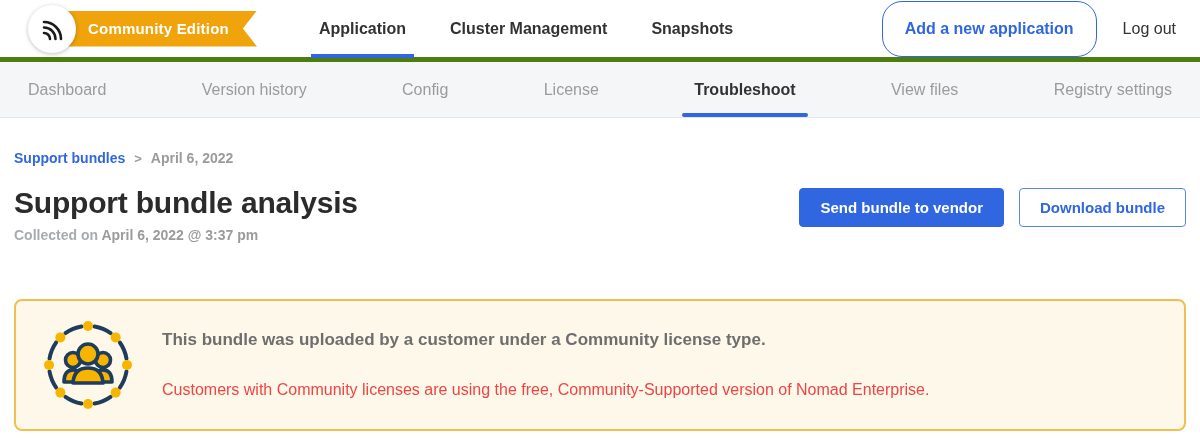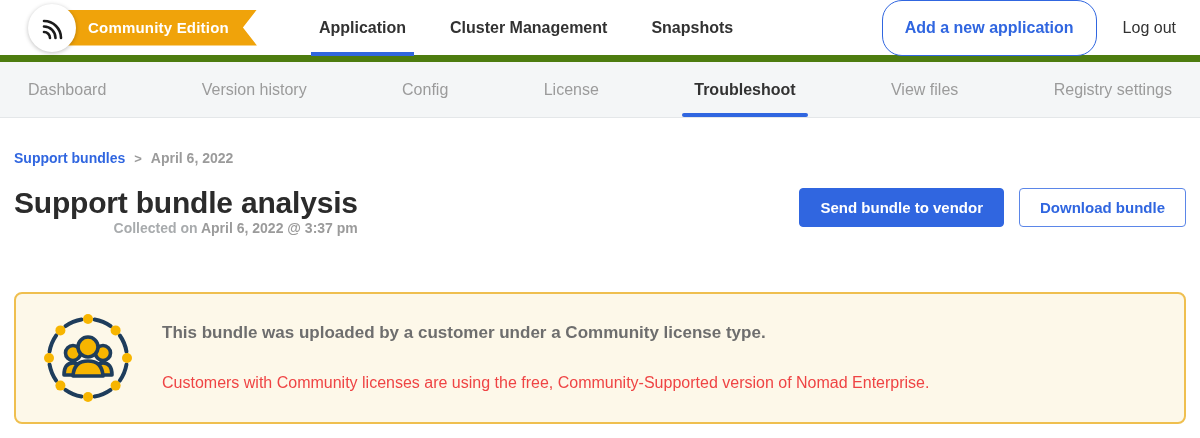--- a/index.html
+++ b/index.html
@@ -1,21 +1,21 @@
 <!DOCTYPE html>
 <html><head>
 <meta charset="utf-8">
 <style>
   * { margin:0; padding:0; box-sizing:border-box; }
   html,body { width:1200px; height:438px; background:#fff;
     font-family:"Liberation Sans","DejaVu Sans",sans-serif; color:#323232; overflow:hidden; }
 
   
   .header { height:62px; display:flex; align-items:center; background:#fff;
-    border-bottom:7px solid #4d7c0f; position:relative; }
+    border-bottom:5px solid #4d7c0f; position:relative; }
   .logo-wrap { display:flex; align-items:center; margin-left:28px; position:relative; }
   .logo-circle { width:48px; height:48px; border-radius:50%; background:#fff; z-index:2;
     display:flex; align-items:center; justify-content:center;
     box-shadow:0 1px 4px rgba(0,0,0,.25); }
   .badge { margin-left:-22px; background:#F0A30A; color:#fff; font-weight:700;
     font-size:15px; height:36px; line-height:36px; padding:0 28px 0 34px; letter-spacing:.2px;
     clip-path:polygon(0 0,100% 0,calc(100% - 14px) 50%,100% 100%,0 100%); }
   .top-nav { display:flex; align-items:stretch; height:100%; margin-left:40px; }
   .top-nav-item { display:flex; align-items:center; padding:0 22px; font-size:16px;
     font-weight:600; color:#323232; cursor:pointer; position:relative; }
@@ -41,21 +41,21 @@
   .main { padding:0 14px; }
   .breadcrumb { margin-top:32px; font-size:14px; font-weight:700; display:flex;
     align-items:center; gap:9px; }
   .crumb-link { color:#3066E0; text-decoration:none; cursor:pointer; }
   .crumb-sep { color:#9B9B9B; font-size:13px; }
   .crumb-current { color:#9B9B9B; }
 
   .title-row { display:flex; justify-content:space-between; align-items:flex-start;
     margin-top:20px; }
   .page-title { font-size:30px; font-weight:700; color:#2b2b2b; letter-spacing:-.2px; }
-  .subtitle { font-size:14px; font-weight:700; color:#A8ABAD;text-align:right; }
+  .subtitle { margin-top:7px; font-size:14px; font-weight:700; color:#A8ABAD; }
   .subtitle .date { color:#9B9B9B; }
   .actions { display:flex; gap:15px; padding-top:2px; }
   .btn { font-family:inherit; font-size:15px; font-weight:700; border-radius:4px;
     padding:10px 20px; cursor:pointer; }
   .btn-primary { background:#3066E0; border:1px solid #3066E0; color:#fff; }
   .btn-secondary { background:#fff; border:1px solid #5b86e8; color:#3066E0; }
 
   
   .banner { margin-top:56px; border:2px solid #EFBF4F; background:#FDF8E9;
     border-radius:8px; padding:19px 24px; display:flex; align-items:center; gap:28px;

